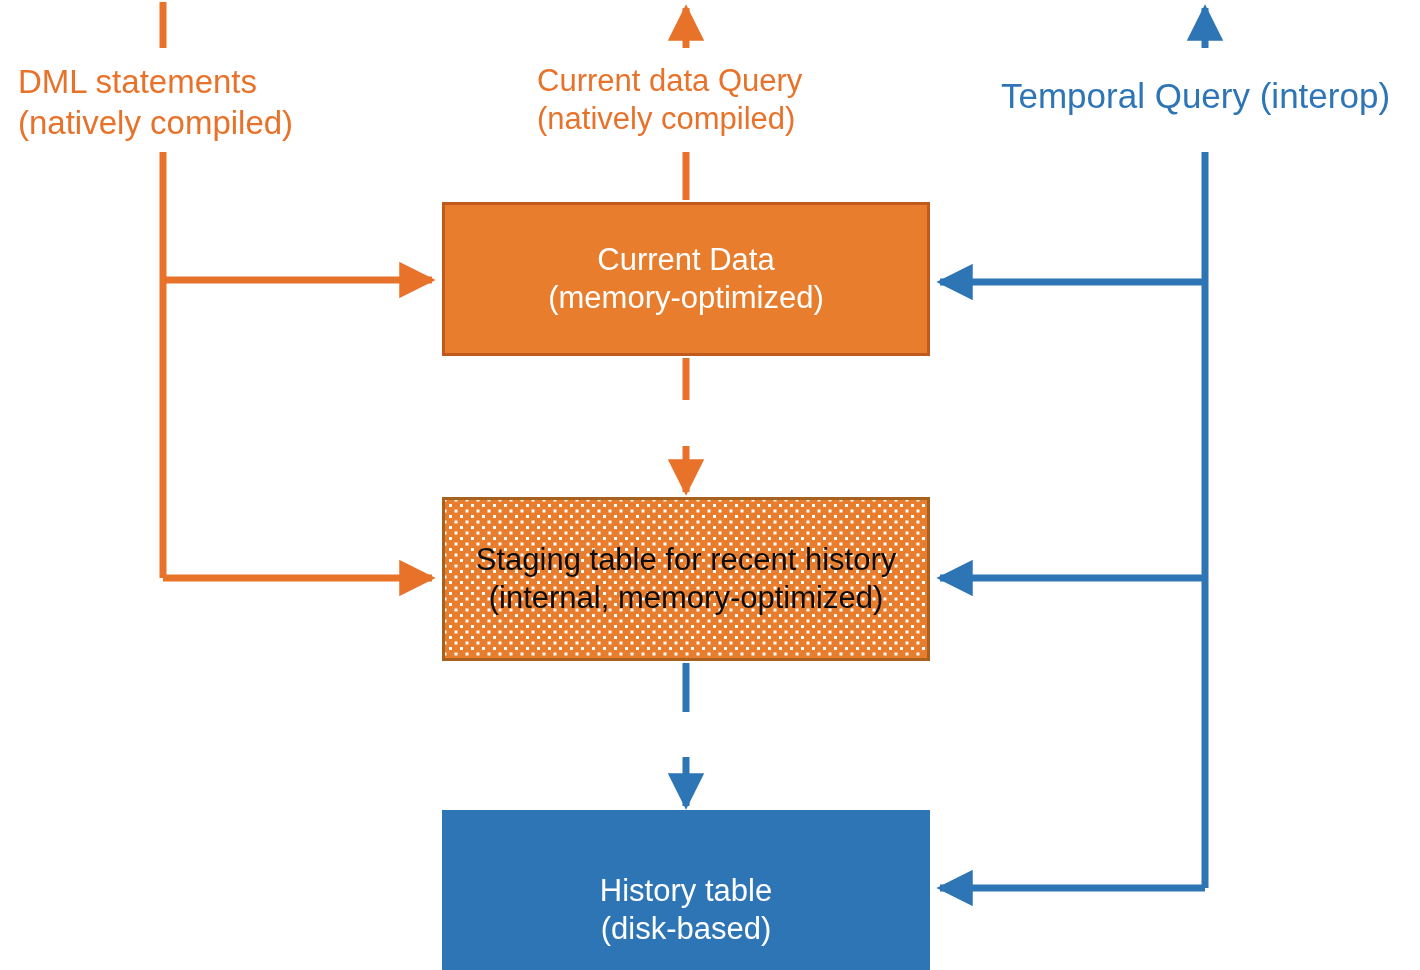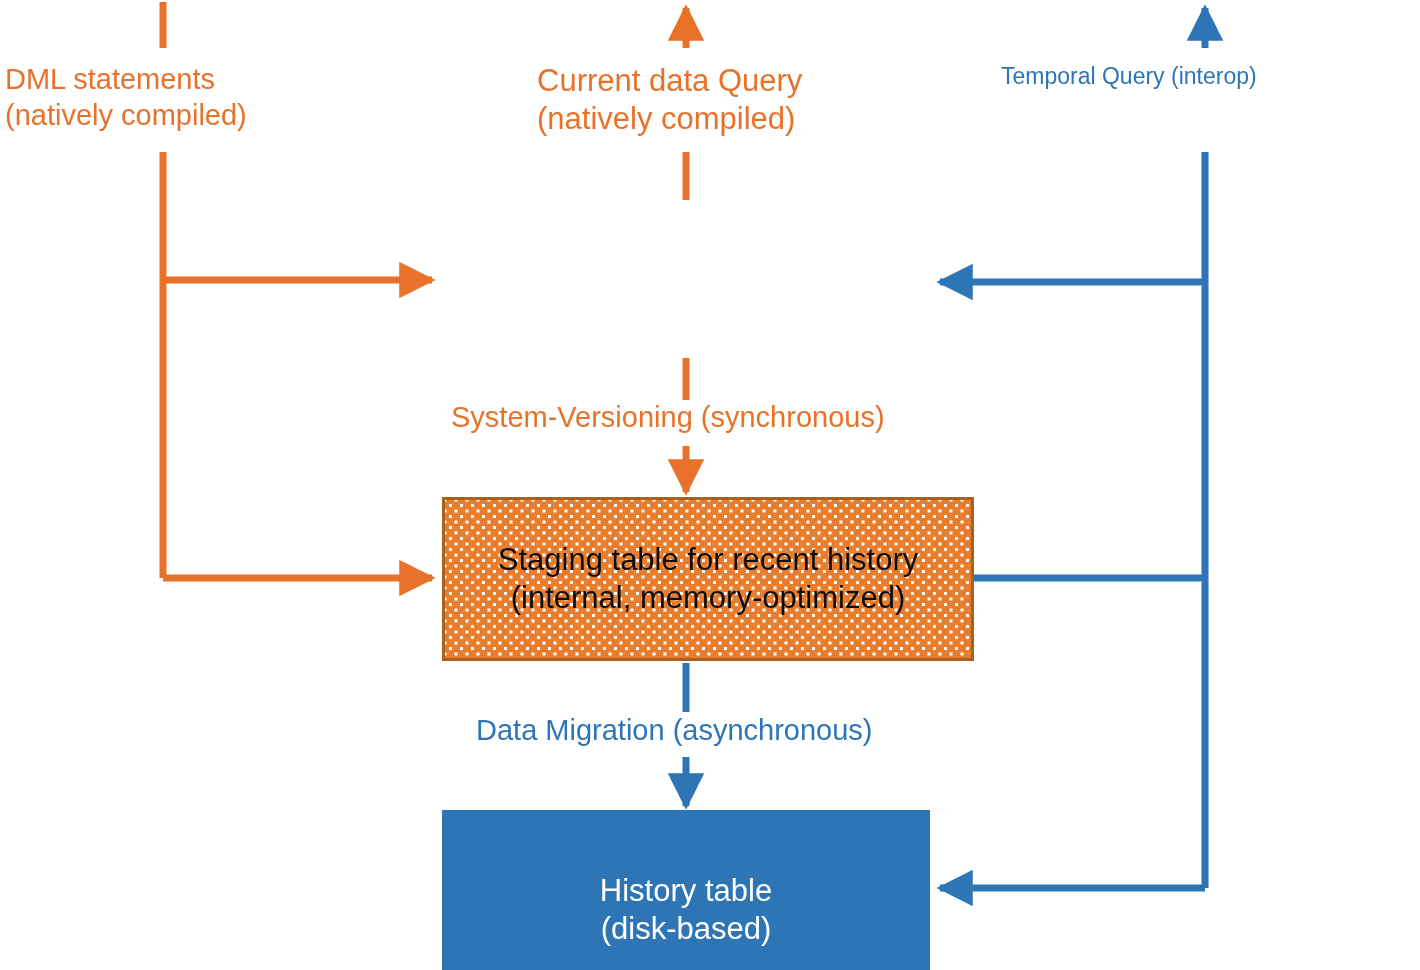--- a/index.html
+++ b/index.html
@@ -49,21 +49,21 @@
     height: 154px;
     background: #E87D2E;
     border: 3px solid #C05A1C;
     color: #ffffff;
     font-size: 31px;
   }
 
   #node-staging-table {
     left: 442px;
     top: 497px;
-    width: 532px;
+    width: 488px;
     height: 164px;
     background-color: #E87D2E;
     background-image:
       radial-gradient(#ffffff 1.6px, transparent 1.7px),
       radial-gradient(#ffffff 1.6px, transparent 1.7px);
     background-size: 11px 11px, 11px 11px;
     background-position: 0 0, 5.5px 5.5px;
     border: 3px solid #A8611F;
     color: #0d0d0d;
     font-size: 31px;
@@ -83,34 +83,34 @@
   
   .label {
     position: absolute;
     white-space: pre-line;
     line-height: 1.24;
   }
   .label.orange { color: #E8722A; }
   .label.blue   { color: #2E75B6; }
 
   #label-dml {
-    left: 5px;
+    left: 18px;
     top: 62px;
-    font-size: 29px;
+    font-size: 33px;
   }
   #label-current-query {
     left: 537px;
     top: 62px;
     font-size: 31px;
     text-align: left;
   }
   #label-temporal-query {
     left: 1001px;
-    top: 62px;
-    font-size: 23px;
+    top: 74px;
+    font-size: 35px;
   }
   #label-system-versioning {
     left: 451px;
     top: 400px;
     font-size: 29px;
   }
   #label-data-migration {
     left: 476px;
     top: 713px;
     font-size: 29px;
@@ -172,36 +172,38 @@
 
     <g>
       <path d="M 1205 578 L 940 578" stroke="#2E75B6" stroke-width="7" fill="none" marker-end="url(#arrow-blue)"></path>
     </g>
 
     <g>
       <path d="M 1205 888 L 940 888" stroke="#2E75B6" stroke-width="7" fill="none" marker-end="url(#arrow-blue)"></path>
     </g>
   </svg>
 
+  <div class="node" id="node-current-data">
+    <span class="node-text">Current Data
+(memory-optimized)</span>
+  </div>
 
   <div class="node" id="node-staging-table">
     <span class="node-text">Staging table for recent history
 (internal, memory-optimized)</span>
   </div>
 
   <div class="node" id="node-history-table">
     <span class="node-text">History table
 (disk-based)</span>
   </div>
 
   <div class="label orange" id="label-dml">DML statements
 (natively compiled)</div>
 
   <div class="label orange" id="label-current-query">Current data Query
 (natively compiled)</div>
 
   <div class="label blue" id="label-temporal-query">Temporal Query (interop)</div>
 
-  <div class="label orange" id="label-system-versioning">System-Versioning (synchronous)</div>
-
-  <div class="label blue" id="label-data-migration">Data  Migration (asynchronous)</div>
+
 
 </div>
 
 </body></html>

